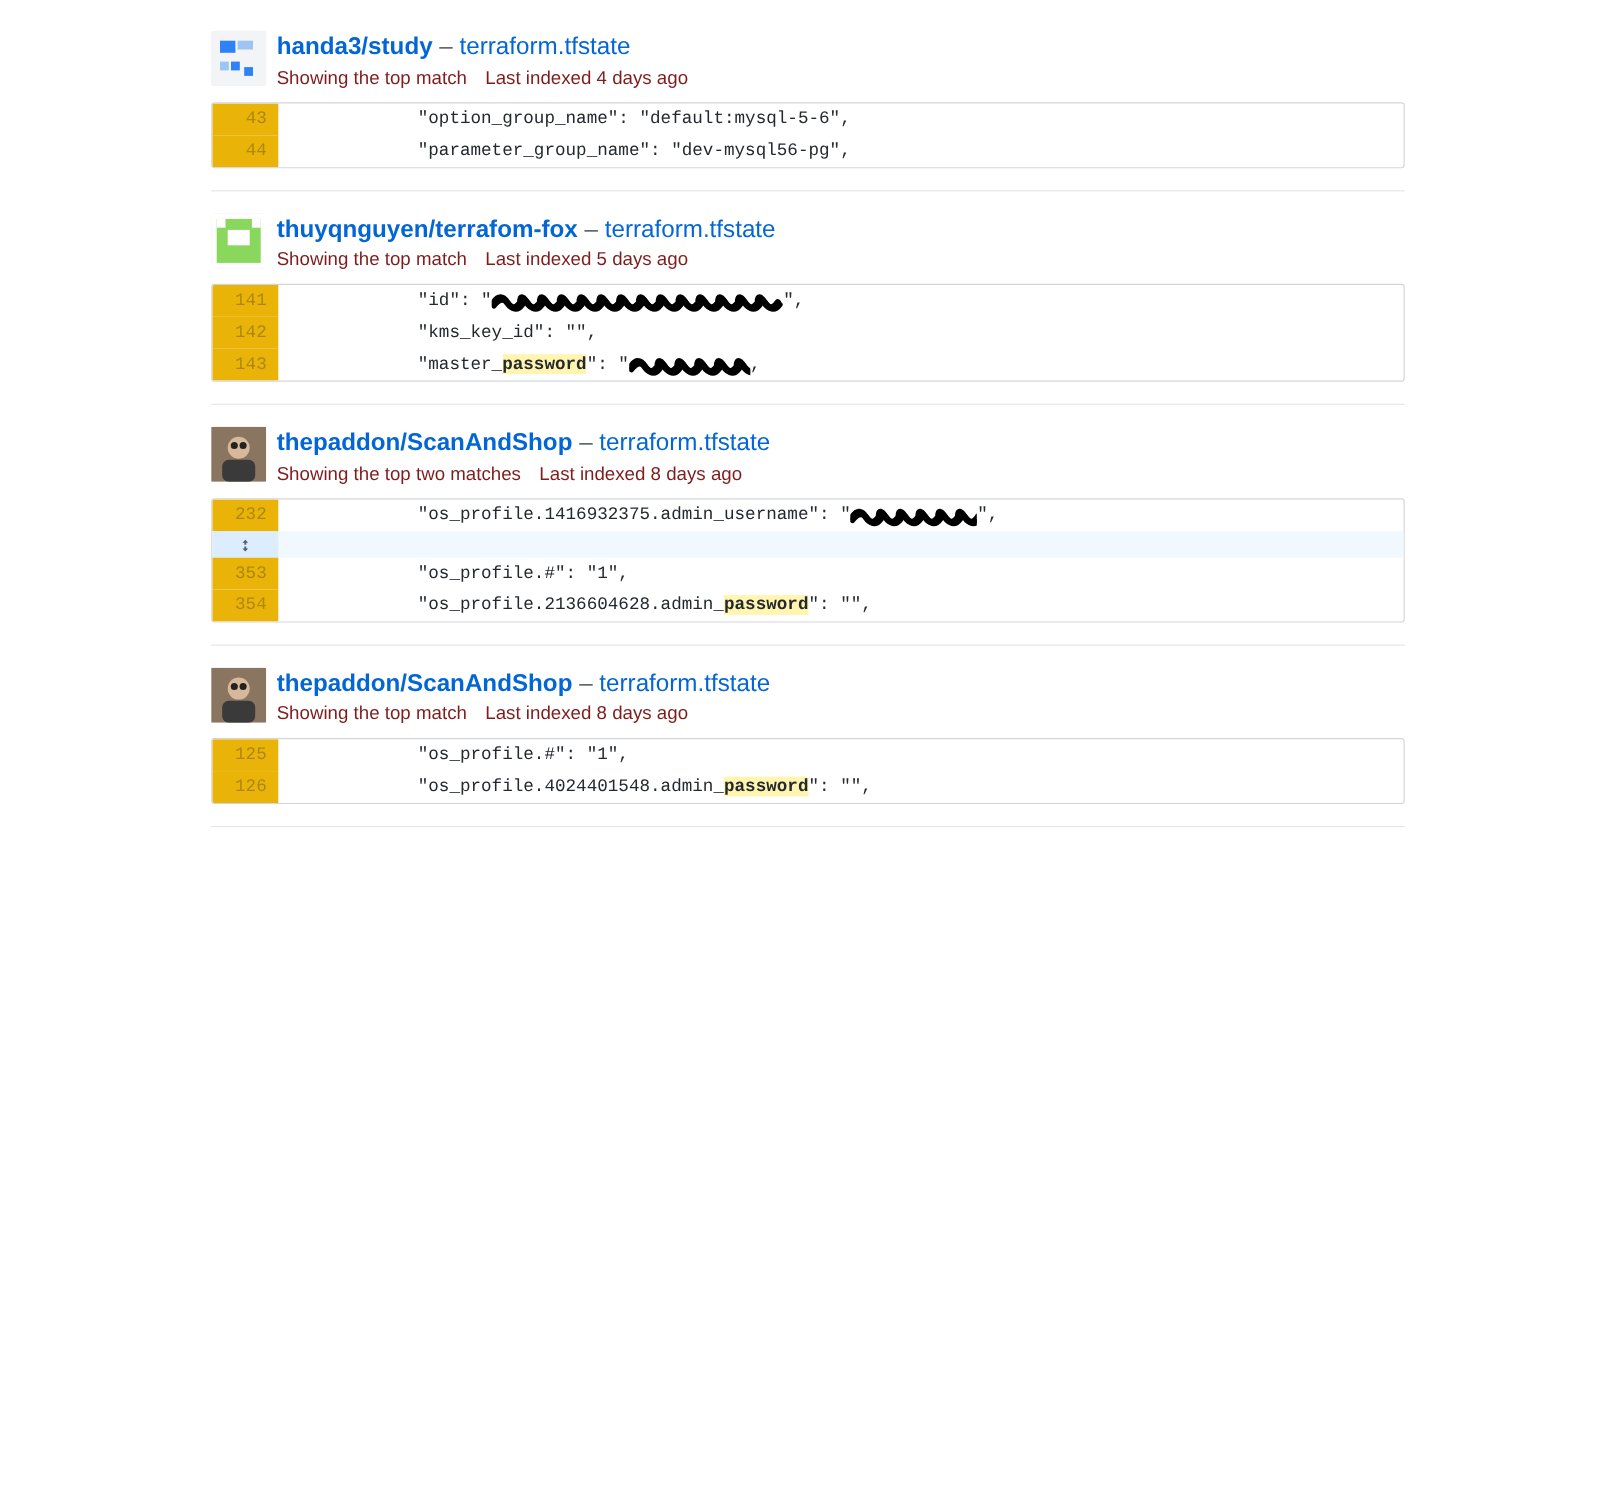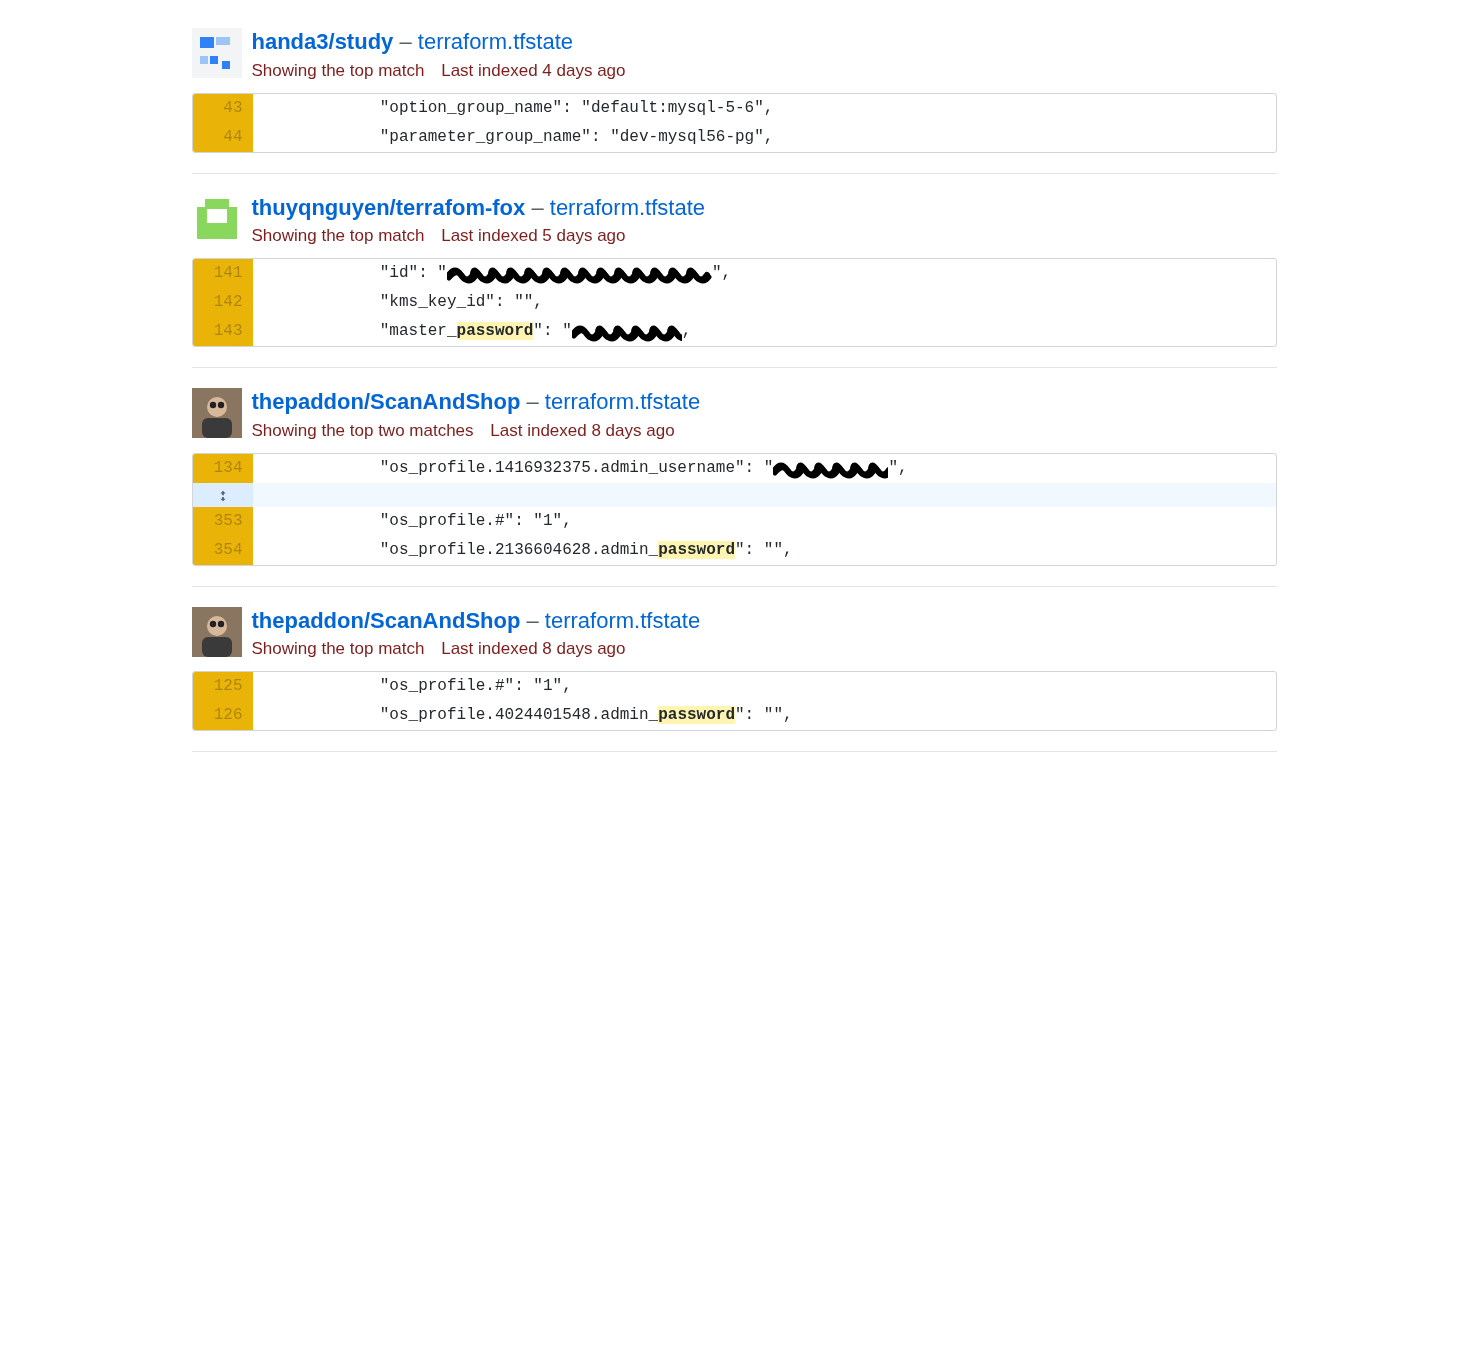--- a/index.html
+++ b/index.html
@@ -189,21 +189,21 @@
             <circle cx="29" cy="17" r="3.2" fill="#222"></circle>
           </svg>
         </div>
         <div class="header-text">
           <div class="title-line"><a href="#">thepaddon/ScanAndShop</a><span class="sep"> – </span><a href="#" class="filelink">terraform.tfstate</a></div>
           <div class="meta-line"><span>Showing the top two matches</span><span class="sep-space"> </span><span>Last indexed 8 days ago</span></div>
         </div>
       </div>
       <div class="code-box">
         <div class="code-row">
-          <div class="line-num">134</div>
+          <div class="line-num">232</div>
           <div class="line-code">            "os_profile.1416932375.admin_username": "<svg class="redact" width="115" height="18" viewBox="0 0 115 18">
               <path d="M2 9 Q 8 0, 14 9 Q 20 18, 26 9 Q 26 0, 32 9 Q 38 18, 44 9 Q 44 0, 50 9 Q 56 18, 62 9 Q 62 0, 68 9 Q 74 18, 80 9 Q 80 0, 86 9 Q 92 18, 98 9 Q 98 0, 104 9 Q 110 18, 116 9" stroke="#000" stroke-width="6" fill="none" stroke-linecap="round"></path>
               <path d="M2 12 Q 10 2, 16 11 Q 22 19, 28 11 Q 28 2, 34 11 Q 40 19, 46 11 Q 46 2, 52 11 Q 58 19, 64 11 Q 64 2, 70 11 Q 76 19, 82 11 Q 82 2, 88 11 Q 94 19, 100 11 Q 100 2, 106 11 Q 112 19, 118 11" stroke="#000" stroke-width="5" fill="none" stroke-linecap="round"></path>
             </svg>",</div>
         </div>
         <div class="expander-row">
           <div class="expander-cell"><svg width="14" height="14" viewBox="0 0 16 16">
               <path fill="#586069" d="M8 2l3 3H9v2H7V5H5l3-3zm0 12l-3-3h2V9h2v2h2l-3 3z"></path>
             </svg></div>
           <div class="expander-rest"></div>

